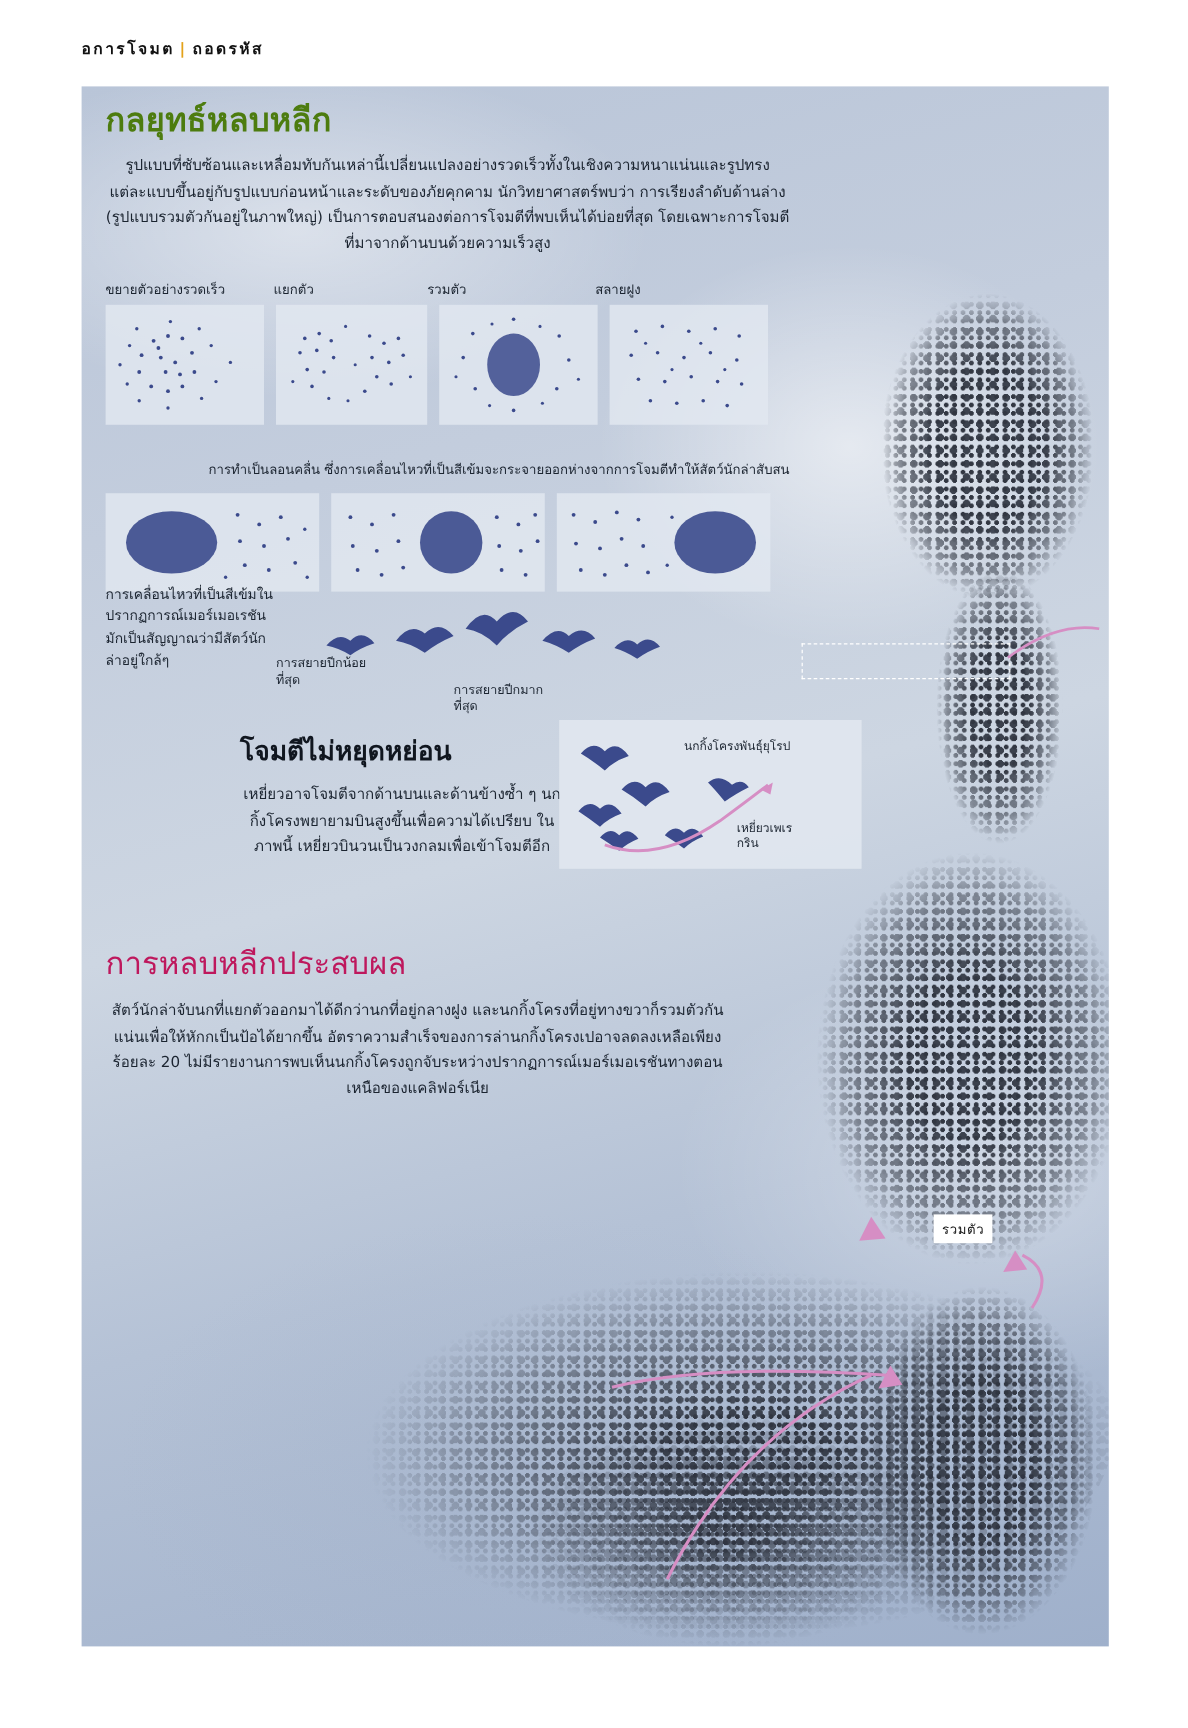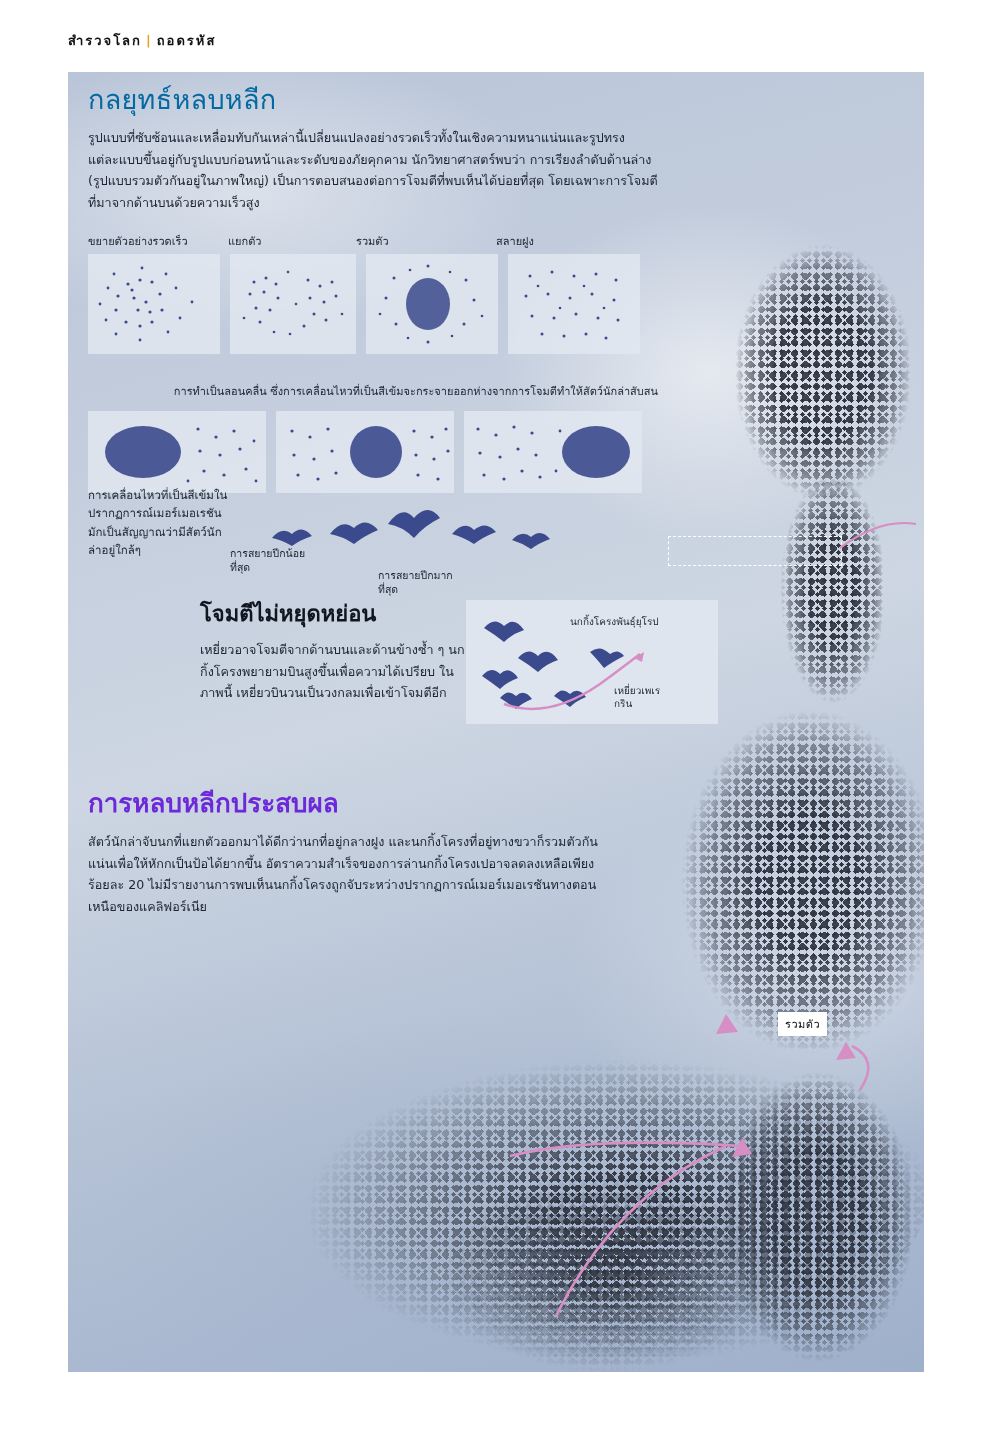--- a/index.html
+++ b/index.html
@@ -53,38 +53,38 @@
       -webkit-mask-image:radial-gradient(ellipse 200px 120px at 50% 50%, #000 15%, rgba(0,0,0,.35) 55%, transparent 84%);
       mask-image:radial-gradient(ellipse 200px 120px at 50% 50%, #000 15%, rgba(0,0,0,.35) 55%, transparent 84%);}
 
   
   .kicker{position:absolute;left:68px;top:30px;font-size:13px;letter-spacing:2px;
     color:#111;font-weight:700;}
   .kicker .bar{color:#e3a21a;font-weight:700;margin:0 4px;}
 
   
   .col{position:absolute;left:88px;top:78px;width:570px;color:#1c2430;}
-  h1.sec{font-size:27px;margin:0 0 6px 0;font-weight:400;color:#0369a1;letter-spacing:.3px;}
-  p.body{font-size:12.6px;line-height:1.72;margin:0;color:#1b2430;}
+  h1.sec{font-size:27px;margin:0 0 6px 0;font-weight:700;color:#4d7c0f;letter-spacing:.3px;}
+  p.body{font-size:12.6px;line-height:1.72;margin:0;color:#1b2430;text-align:center;}
 
   .labelrow{display:flex;margin-top:18px;margin-bottom:4px;}
   .labelrow span{font-size:11px;color:#1b2430;}
 
   .panelrow{display:flex;gap:10px;}
   .panel{background:rgba(226,232,240,.82);border:0;position:relative;overflow:hidden;}
 
   .cap{font-size:11px;color:#1b2430;}
 
   .sec2{position:absolute;left:88px;top:371px;width:570px;text-align:right;}
   .sec3{position:absolute;left:88px;top:486px;width:250px;}
   .sec4{position:absolute;left:200px;top:596px;width:270px;}
   .sec5{position:absolute;left:88px;top:782px;width:520px;}
 
-  h2.sub{font-size:22px;margin:0 0 8px 0;font-weight:700;color:#10161f;}
-  h1.big{font-size:26px;margin:0 0 8px 0;font-weight:700;color:#6d28d9;}
+  h2.sub{font-size:22px;margin:12px 0 8px 0;font-weight:700;color:#10161f;}
+  h1.big{font-size:26px;margin:0 0 8px 0;font-weight:400;color:#be185d;}
 
   .tinytext{font-size:11.5px;line-height:1.6;color:#1b2430;}
 
   .birdpanel{position:absolute;left:466px;top:600px;width:252px;height:124px;
     background:rgba(226,232,240,.86);}
   .birdpanel .lbl{position:absolute;font-size:10px;color:#1b2430;}
 
   .wingcaps{position:absolute;left:230px;top:546px;width:260px;}
   .wingcaps .c1{position:absolute;left:0;top:0;width:80px;font-size:10.5px;line-height:1.35;color:#1b2430;}
   .wingcaps .c2{position:absolute;left:148px;top:0;width:90px;font-size:10.5px;line-height:1.35;text-align:left;color:#1b2430;margin-top:22px;}
@@ -109,21 +109,21 @@
       <div class="blob b1"></div>
       <div class="blob b2"></div>
       <div class="blob b3"></div>
       <div class="blob b4"></div>
       <div class="blob b5"></div>
       <div class="blob b6"></div>
     </div>
   </div>
 
   <div class="kicker">
-    <span>สำรวจโลก</span><span class="bar">|</span><span>ถอดรหัส</span>
+    <span>อการโจมต</span><span class="bar">|</span><span>ถอดรหัส</span>
   </div>
 
   <div class="col">
     <h1 class="sec">กลยุทธ์หลบหลีก</h1>
     <p class="body">รูปแบบที่ซับซ้อนและเหลื่อมทับกันเหล่านี้เปลี่ยนแปลงอย่างรวดเร็วทั้งในเชิงความหนาแน่นและรูปทรง  แต่ละแบบขึ้นอยู่กับรูปแบบก่อนหน้าและระดับของภัยคุกคาม  นักวิทยาศาสตร์พบว่า  การเรียงลำดับด้านล่าง (รูปแบบรวมตัวกันอยู่ในภาพใหญ่) เป็นการตอบสนองต่อการโจมตีที่พบเห็นได้บ่อยที่สุด  โดยเฉพาะการโจมตีที่มาจากด้านบนด้วยความเร็วสูง</p>
 
     <div class="labelrow">
       <span style="width:140px">ขยายตัวอย่างรวดเร็ว</span>
       <span style="width:128px">แยกตัว</span>
       <span style="width:140px">รวมตัว</span>

